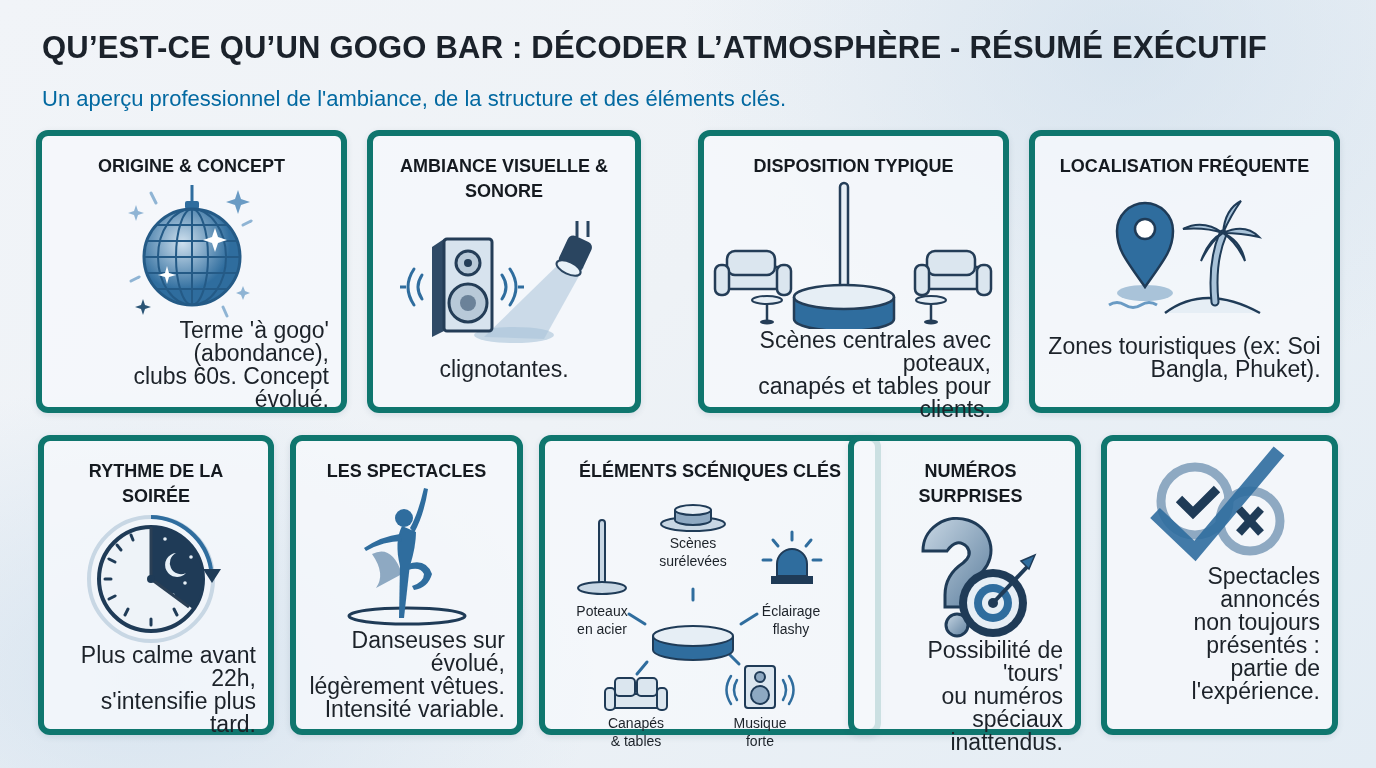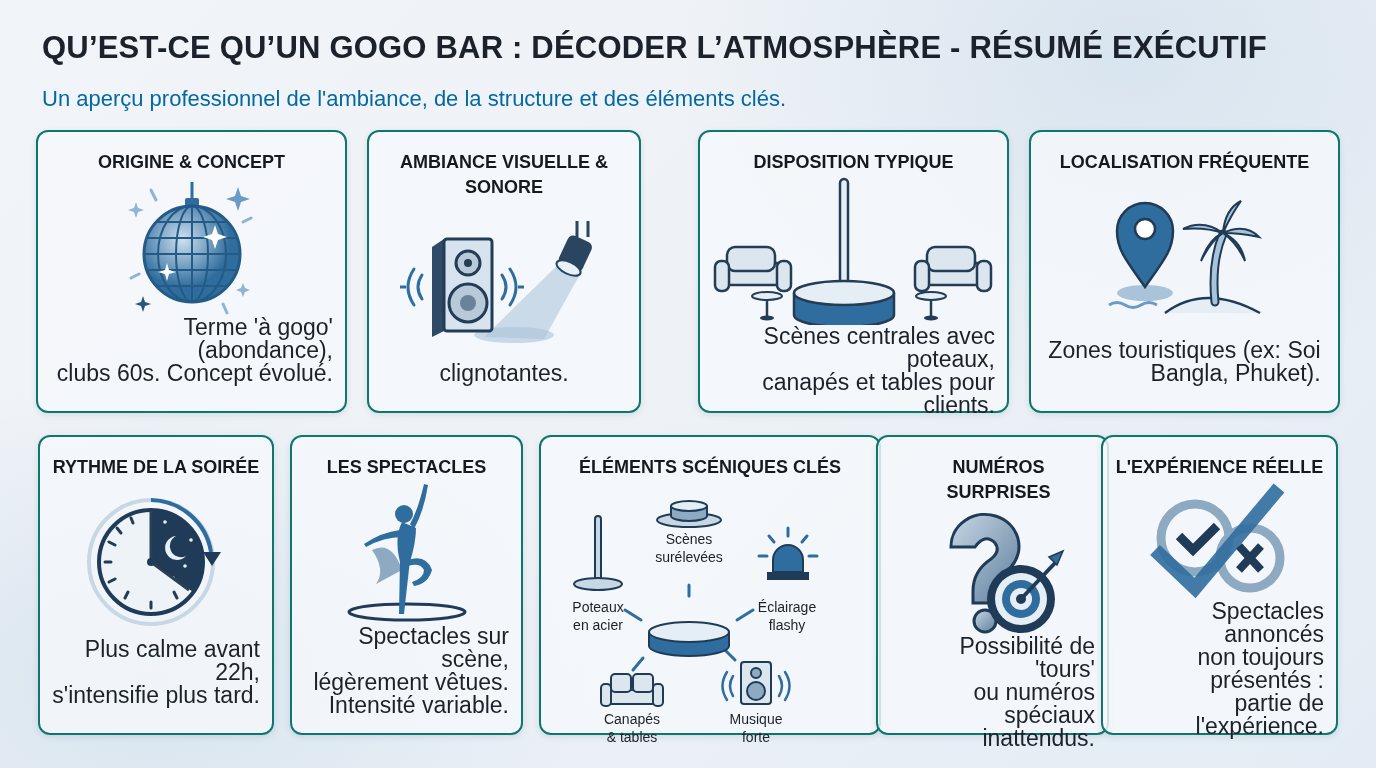--- a/index.html
+++ b/index.html
@@ -22,21 +22,21 @@
     position: absolute; left: 42px; top: 30px;
     font-size: 31px; font-weight: 700; letter-spacing: 0.2px; color: #1b222b;
     white-space: nowrap;
   }
   .subtitle {
     position: absolute; left: 42px; top: 86px;
     font-size: 22px; color: #0369a1; white-space: nowrap;
   }
   .card {
     position: absolute;
-    border: 2px solid #0f766e;
+    border: 6px solid #0f766e;
     border-radius: 12px;
     background: rgba(245,248,251,0.82);
     box-shadow: 0 2px 6px rgba(40,70,100,0.12);
     display: flex; flex-direction: column; align-items: center;
   }
   .card-title {
     margin-top: 18px; font-size: 18px; font-weight: 700; text-align: center;
     line-height: 25px; color: #151a20; padding: 0 10px;
   }
   .card-icon { flex: 1; display: flex; align-items: center; justify-content: center; width: 100%; }
@@ -232,21 +232,21 @@
         <circle cx="72" cy="34" r="9"></circle>
         <path d="M70 42 q-8 16 -2 40 l10 0 q6 -20 6 -34z"></path>
         <path d="M78 44 q8 -14 14 -40 l4 1 q-4 26 -14 44z"></path>
         <path d="M68 50 q-18 2 -36 14 l2 3 q18 -10 36 -10z"></path>
         <path d="M68 80 l10 0 l-6 54 l-5 0z"></path>
         <path d="M76 80 q18 -6 24 10 q-4 14 -18 16 l-2 -4 q12 -4 12 -12 q-4 -8 -16 -4z"></path>
       </g>
     </svg>
   </div>
   <div class="card-text">
-    <div>Spectacles sur scène,</div>
+    <div>Danseuses sur évolué,</div>
     <div>légèrement vêtues.</div>
     <div>Intensité variable.</div>
   </div>
 </div>
 
 <div class="card row2" style="left:539px;width:342px;">
   <div class="card-title">ÉLÉMENTS SCÉNIQUES CLÉS</div>
   <div style="position:relative;width:100%;flex:1;">
     <svg width="297" height="240" viewBox="0 0 297 240" style="position:absolute;left:0;top:0;">
 
@@ -312,21 +312,21 @@
       <div>Canapés</div>
         <div>&amp; tables</div>
     </div>
     <div class="scene-label" style="left:170px;top:230px;width:90px;">
       <div>Musique</div>
         <div>forte</div>
     </div>
   </div>
 </div>
 
-<div class="card row2" style="left:876px;width:233px;padding-left:12px;">
+<div class="card row2" style="left:848px;width:233px;padding-left:12px;">
   <div class="card-title">NUMÉROS SURPRISES</div>
   <div class="card-icon">
     <svg width="140" height="130" viewBox="0 0 140 130">
       <defs>
           <linearGradient id="qg" x1="0" y1="0" x2="1" y2="1">
             <stop offset="0" stop-color="#c8d7e4"></stop>
             <stop offset="1" stop-color="#5d7f9e"></stop>
           </linearGradient>
         </defs>
       <path d="M22 42 a34 32 0 1 1 60 20 q-14 12 -14 26 v10 h-24 v-12 q0 -20 18 -32 q10 -8 4 -16 q-10 -10 -20 4z" fill="url(#qg)" stroke="#1f3b57" stroke-width="3"></path>
@@ -341,21 +341,20 @@
     </svg>
   </div>
   <div class="card-text">
     <div>Possibilité de 'tours'</div>
     <div>ou numéros spéciaux</div>
     <div>inattendus.</div>
   </div>
 </div>
 
 <div class="card row2" style="left:1101px;width:237px;">
-  <div class="card-title">L'EXPÉRIENCE RÉELLE</div>
   <div class="card-icon">
     <svg width="150" height="120" viewBox="0 0 150 120">
       <circle cx="50" cy="58" r="34" fill="none" stroke="#8ea9c2" stroke-width="9"></circle>
       <circle cx="105" cy="78" r="30" fill="none" stroke="#8ea9c2" stroke-width="9"></circle>
       <path d="M10 70 l40 38 l84 -100" fill="none" stroke="#2f6d9e" stroke-width="14" stroke-linejoin="miter" opacity="0.9"></path>
       <path d="M34 56 l14 14 l24 -24" fill="none" stroke="#1f3b57" stroke-width="9"></path>
       <g stroke="#1f3b57" stroke-width="8">
           <line x1="94" y1="66" x2="116" y2="90"></line>
           <line x1="116" y1="66" x2="94" y2="90"></line>
         </g>

